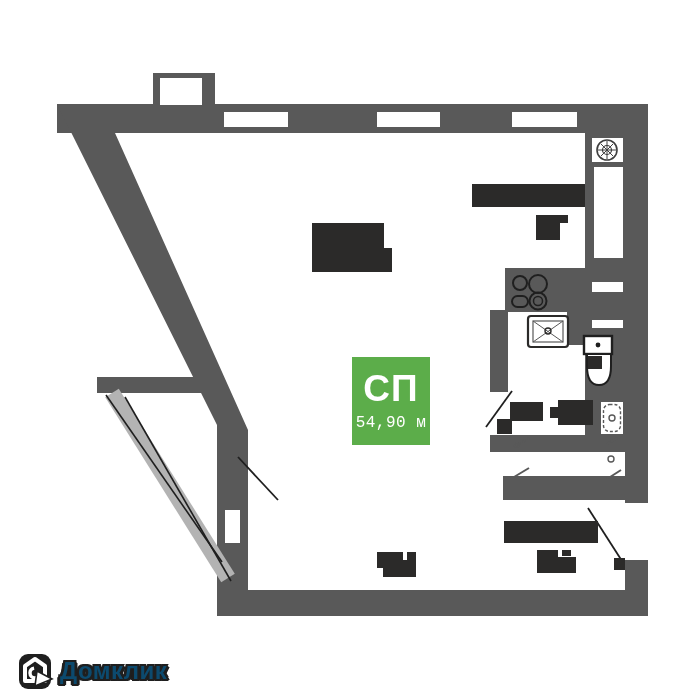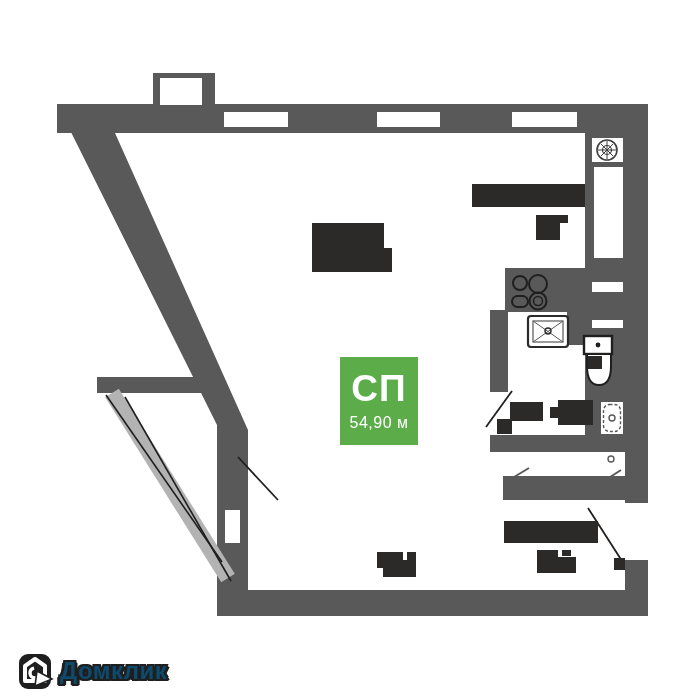--- a/index.html
+++ b/index.html
@@ -2,26 +2,26 @@
 <html><head>
 <meta charset="utf-8">
 <style>
   html,body{margin:0;padding:0;background:#fff;}
   .canvas{
     position:relative;width:700px;height:700px;background:#FFFFFF;
     overflow:hidden;font-family:"Liberation Sans",sans-serif;
   }
   .plan-svg{position:absolute;left:0;top:0;}
   .area-badge{
-    position:absolute;left:340px;top:357px;width:78px;height:88px;
+    position:absolute;left:352px;top:357px;width:78px;height:88px;
     background:#5CAD4A;color:#FFFFFF;display:flex;flex-direction:column;
     align-items:center;justify-content:center;text-align:center;
   }
   .badge-type{font-size:37px;font-weight:700;line-height:1;letter-spacing:1px;}
-  .badge-area{font-size:16px;margin-top:7px;letter-spacing:0.5px;}
+  .badge-area{font-size:16px;margin-top:7px;letter-spacing:0.5px;font-family:Liberation Mono, monospace;}
   .watermark{
     position:absolute;left:18px;top:650px;height:42px;
     display:flex;align-items:center;
   }
   .watermark-text{
     margin-left:6px;color:#0c4a6e;font-weight:800;font-size:24px;letter-spacing:0.5px;
     text-shadow:
       -2px -2px 0 #1F1F1F, 2px -2px 0 #1F1F1F,
       -2px  2px 0 #1F1F1F, 2px  2px 0 #1F1F1F,
       -2px  0   0 #1F1F1F, 2px  0   0 #1F1F1F,

